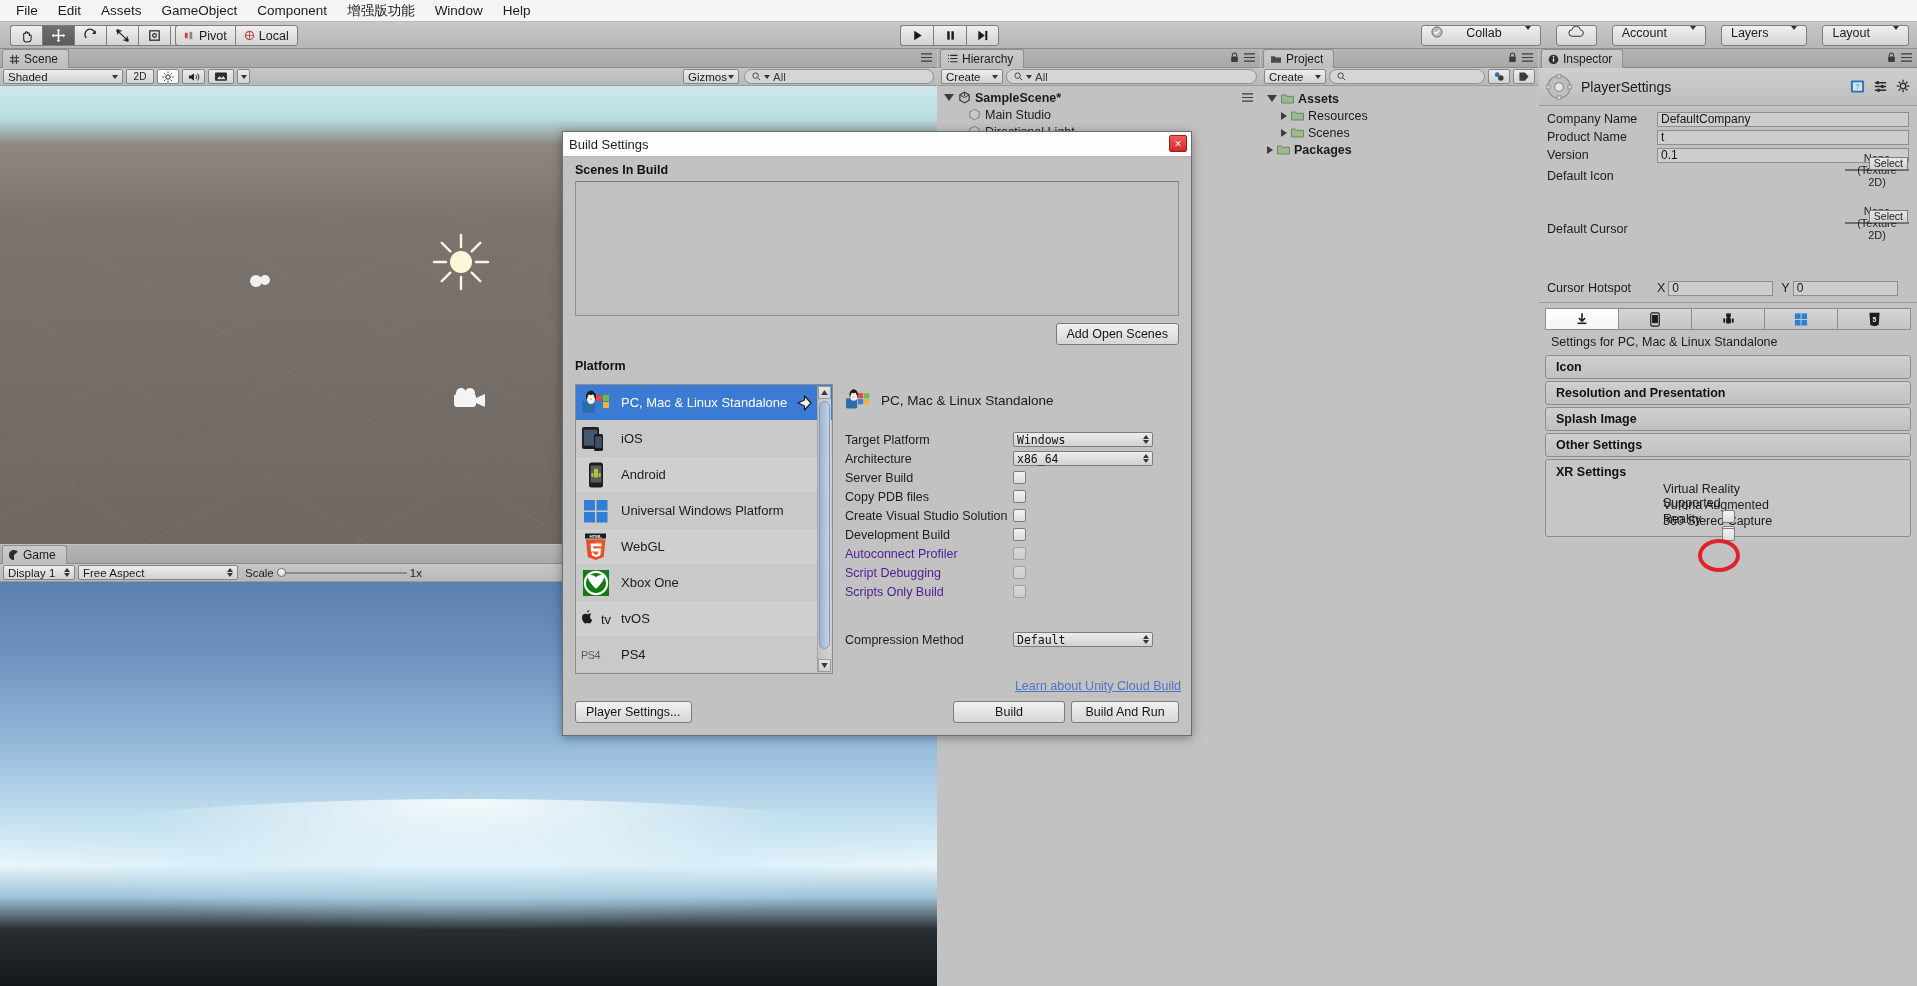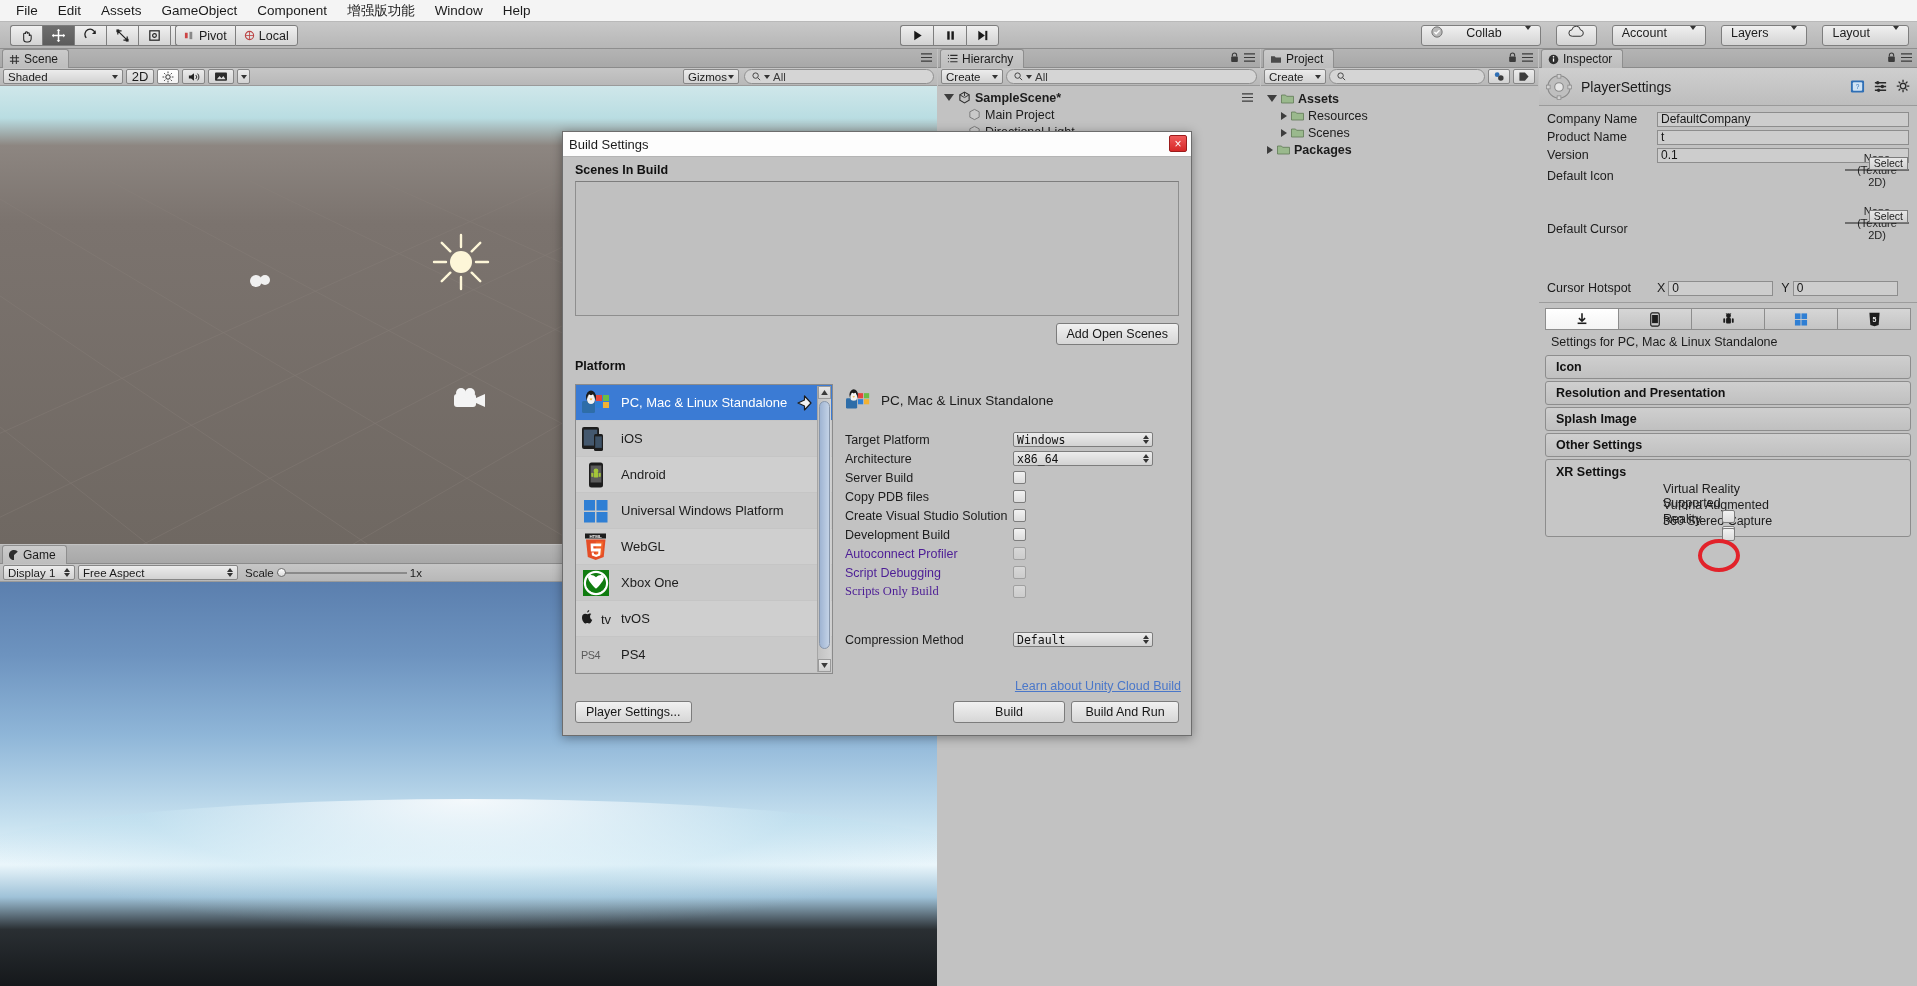--- a/index.html
+++ b/index.html
@@ -101,21 +101,21 @@
     height: 15px; background: linear-gradient(#ececec,#d2d2d2);
     border: 1px solid #868686; border-radius: 2px;
     display: flex; align-items: center; justify-content: space-between;
     padding: 0 4px; font-size: 11.5px; color: #1b1b1b; cursor: default;
   }
   .minibtn {
     height: 15px; min-width: 19px; padding: 0 4px;
     background: linear-gradient(#ececec,#d2d2d2);
     border: 1px solid #868686; border-radius: 2px;
     display: flex; align-items: center; justify-content: center;
-    font-size: 13px; color: #1b1b1b; cursor: default;
+    font-size: 10px; color: #1b1b1b; cursor: default;
   }
   .minibtn.on { background: linear-gradient(#ffffff,#f2f2f2); }
   .searchpill {
     height: 15px; background: #d5d5d5;
     border: 1px solid #909090; border-radius: 8px;
     display: flex; align-items: center; gap: 3px;
     padding: 0 7px; font-size: 11.5px; color: #3a3a3a; cursor: text;
   }
 
   
@@ -604,21 +604,21 @@
           </svg>
         <span>SampleScene*</span>
         <svg style="position:absolute;right:6px;" width="13" height="11" viewBox="0 0 14 12">
             <path d="M1 2h12M1 6h12M1 10h12" stroke="#3b3b3b" stroke-width="1.3"></path>
           </svg>
       </div>
       <div class="tree-row" style="padding-left:30px;">
         <svg width="13" height="13" viewBox="0 0 14 14">
             <path d="M7 1.5l5 2.6v5.8L7 12.5 2 9.9V4.1z" fill="#c9c9c9" stroke="#777" stroke-width="1"></path>
           </svg>
-        <span>Main Project</span>
+        <span>Main Studio</span>
       </div>
       <div class="tree-row" style="padding-left:30px;">
         <svg width="13" height="13" viewBox="0 0 14 14">
             <path d="M7 1.5l5 2.6v5.8L7 12.5 2 9.9V4.1z" fill="#c9c9c9" stroke="#777" stroke-width="1"></path>
           </svg>
         <span>Directional Light</span>
       </div>
     </div>
   </div>
 
@@ -1048,21 +1048,21 @@
           <span class="cb"></span>
         </div>
         <div class="bsr-row dim" style="height:19px;">
           <span class="lbl">Autoconnect Profiler</span>
           <span class="cb disabled"></span>
         </div>
         <div class="bsr-row dim" style="height:19px;">
           <span class="lbl">Script Debugging</span>
           <span class="cb disabled"></span>
         </div>
-        <div class="bsr-row dim" style="height:19px;font-family:Liberation Serif, serif;">
+        <div class="bsr-row dim" style="height:19px;">
           <span class="lbl">Scripts Only Build</span>
           <span class="cb disabled"></span>
         </div>
       </div>
 
       <div class="bsr-row" style="height:19px;margin-top:29px;">
         <span class="lbl">Compression Method</span>
         <div class="bsr-sel">
           <span>Default</span>
           <span class="updown">

